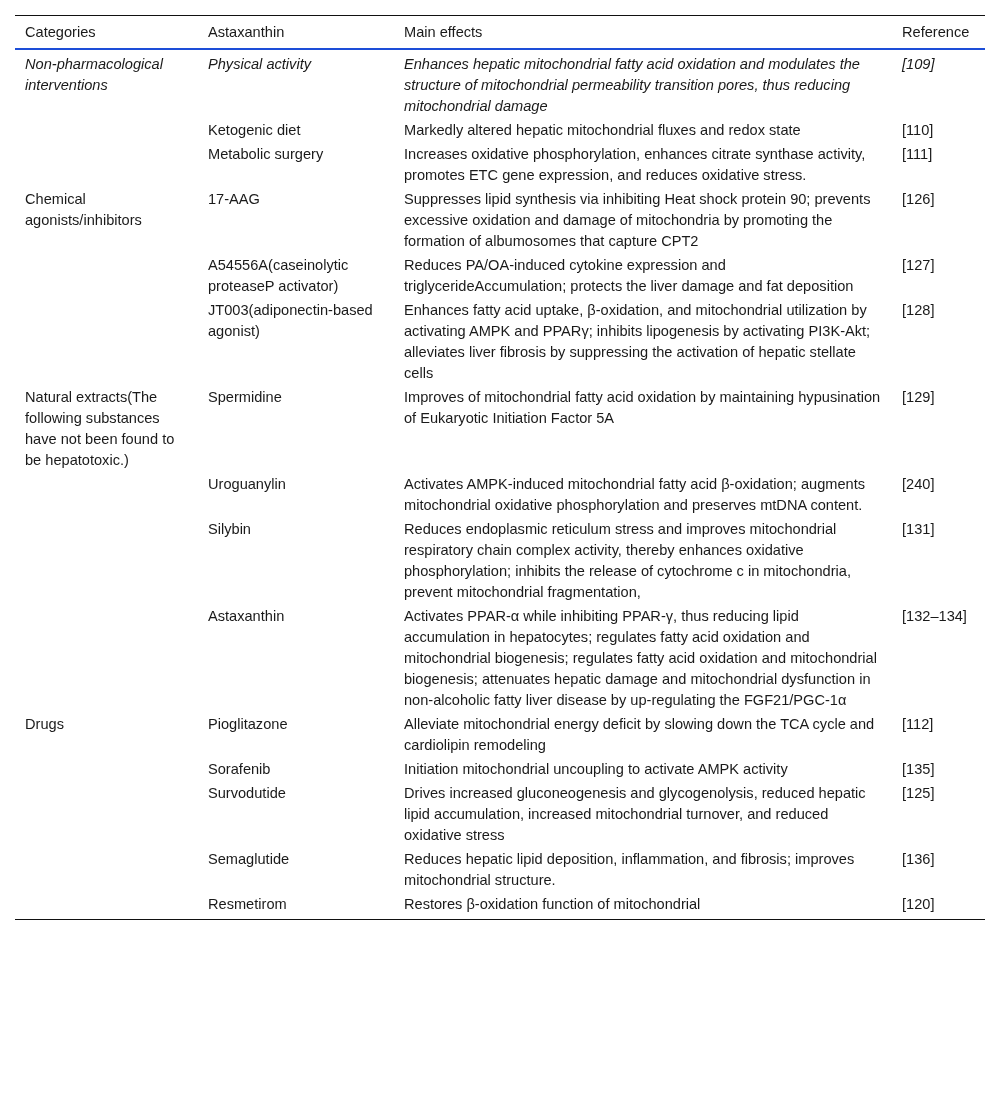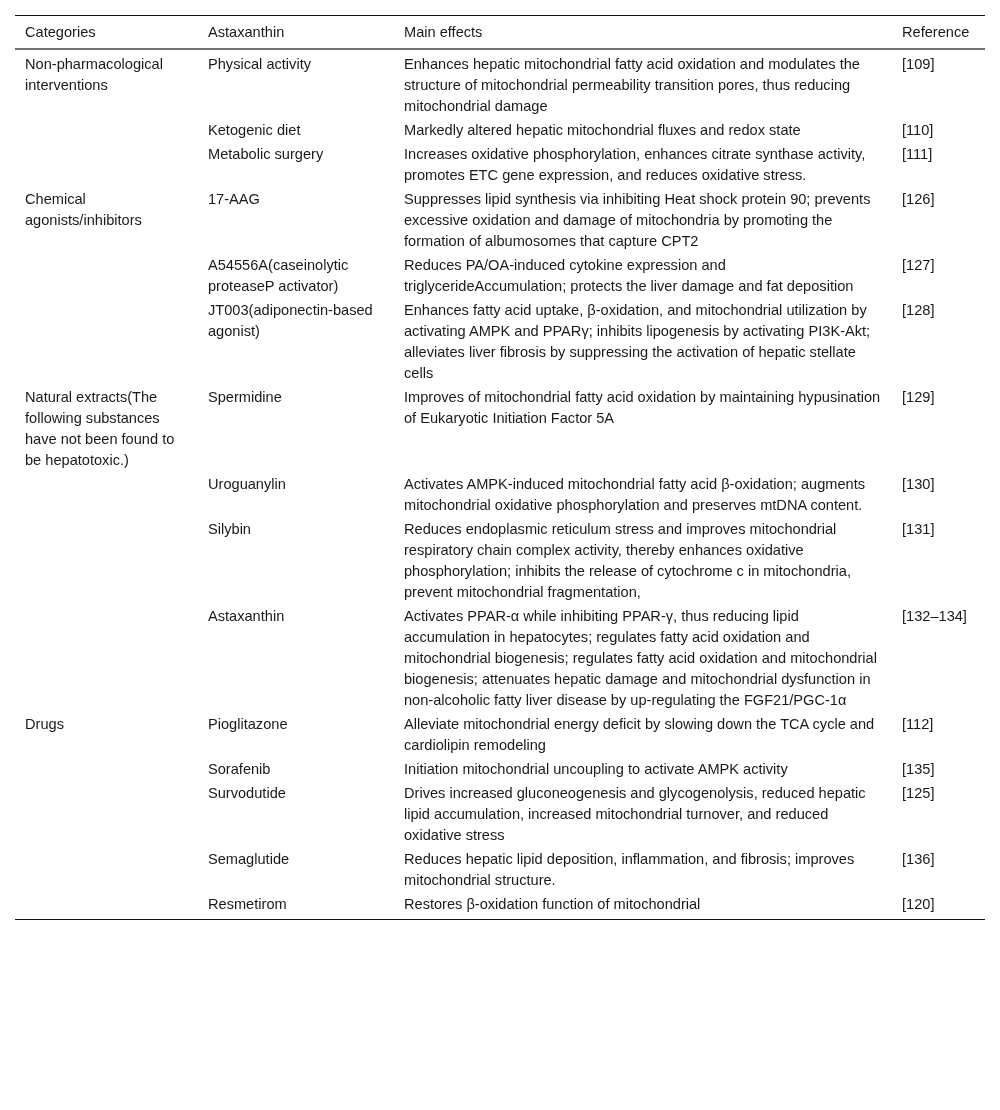--- a/index.html
+++ b/index.html
@@ -31,29 +31,29 @@
     col.c1 { width: 183px; }
     col.c2 { width: 196px; }
     col.c3 { width: 503px; }
     col.c4 { width: 88px; }
     th {
       font-weight: normal;
       text-align: left;
       vertical-align: top;
       padding: 6px 10px 6px 10px;
       line-height: 20px;
-      border-bottom: 2px solid #737373;
+      border-bottom: 2px solid #1d4ed8;
     }
     td {
       vertical-align: top;
       text-align: left;
       padding: 2px 10px 1px 10px;
       line-height: 21px;
     }
-    tbody tr:first-child td { padding-top: 4px; }
+    tbody tr:first-child td { padding-top: 4px; font-style: italic; }
     tbody tr:last-child td { padding-bottom: 4px; }
     td.ref, th.ref { padding-left: 5px; padding-right: 4px; }
   </style>
 </head>
 <body>
 
 <div class="table-wrap">
   <table>
     <colgroup>
       <col class="c1">
@@ -112,21 +112,21 @@
       <tr>
         <td>Natural extracts(The following substances have not been found to be hepatotoxic.)</td>
         <td>Spermidine</td>
         <td>Improves of mitochondrial fatty acid oxidation by maintaining hypusination of Eukaryotic Initiation Factor 5A</td>
         <td class="ref">[129]</td>
       </tr>
       <tr>
         <td></td>
         <td>Uroguanylin</td>
         <td>Activates AMPK-induced mitochondrial fatty acid β-oxidation; augments mitochondrial oxidative phosphorylation and preserves mtDNA content.</td>
-        <td class="ref">[130]</td>
+        <td class="ref">[240]</td>
       </tr>
       <tr>
         <td></td>
         <td>Silybin</td>
         <td>Reduces endoplasmic reticulum stress and improves mitochondrial respiratory chain complex activity, thereby enhances oxidative phosphorylation; inhibits the release of cytochrome c in mitochondria, prevent mitochondrial fragmentation,</td>
         <td class="ref">[131]</td>
       </tr>
       <tr>
         <td></td>
         <td>Astaxanthin</td>

